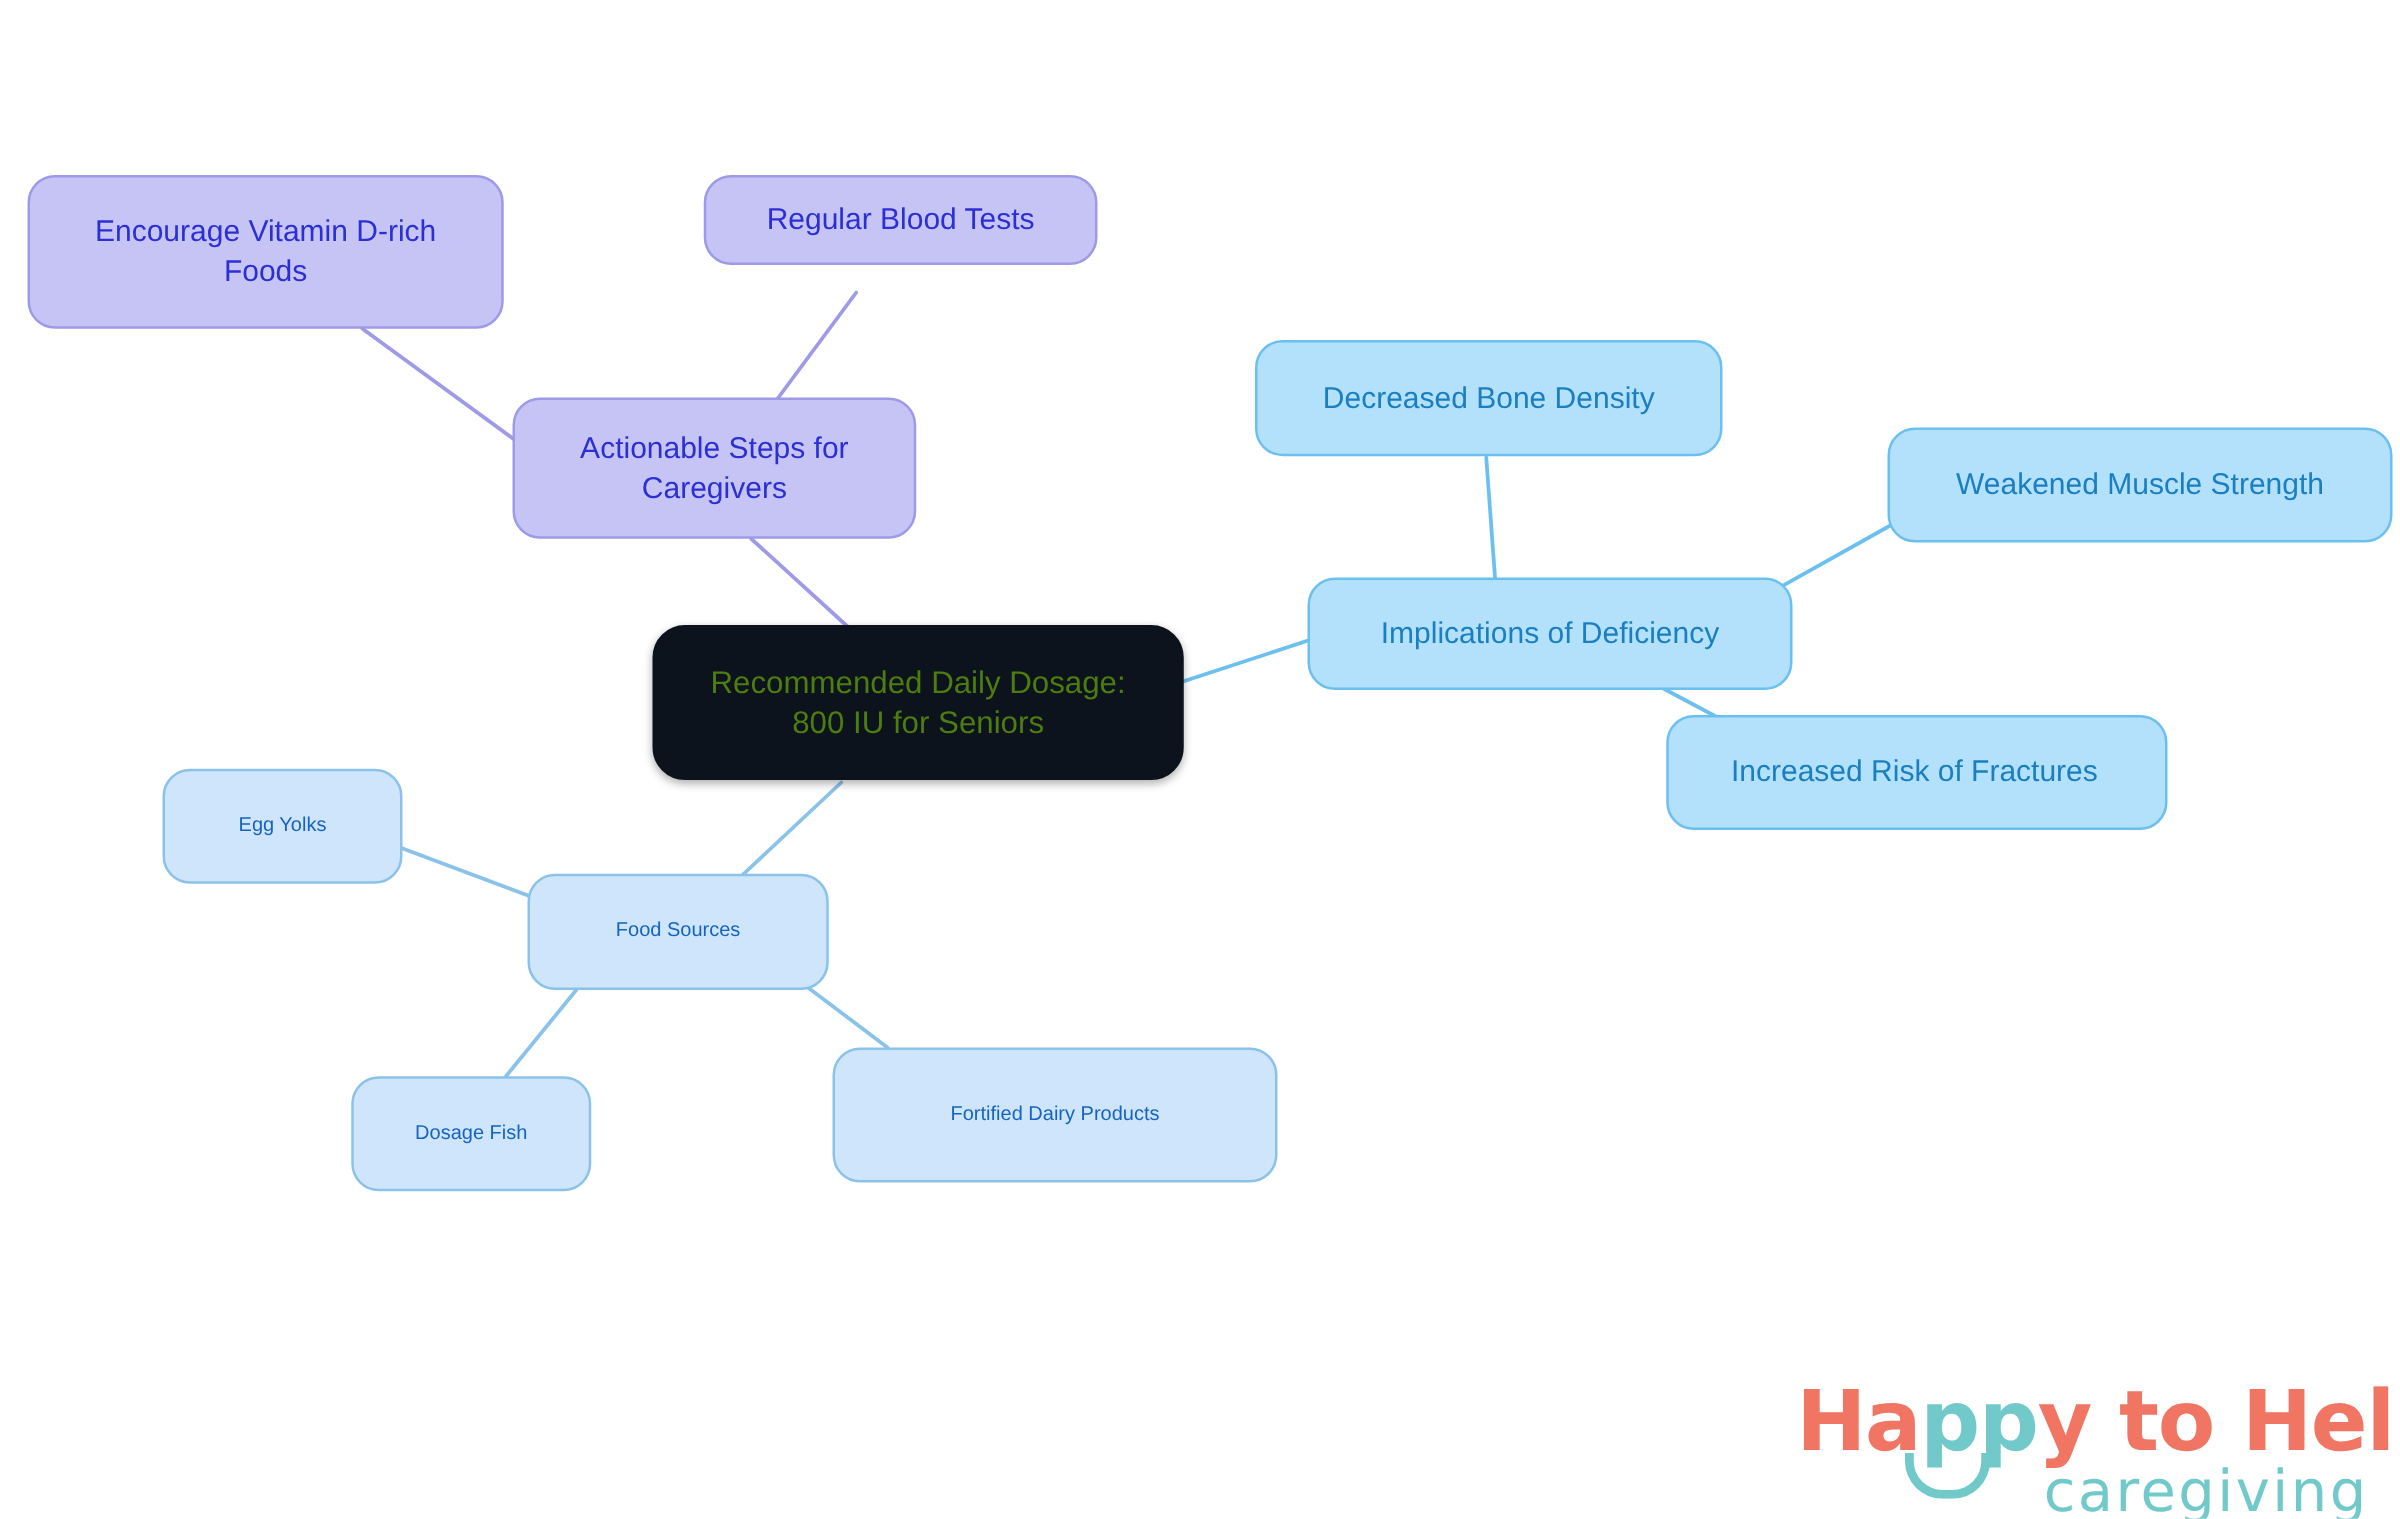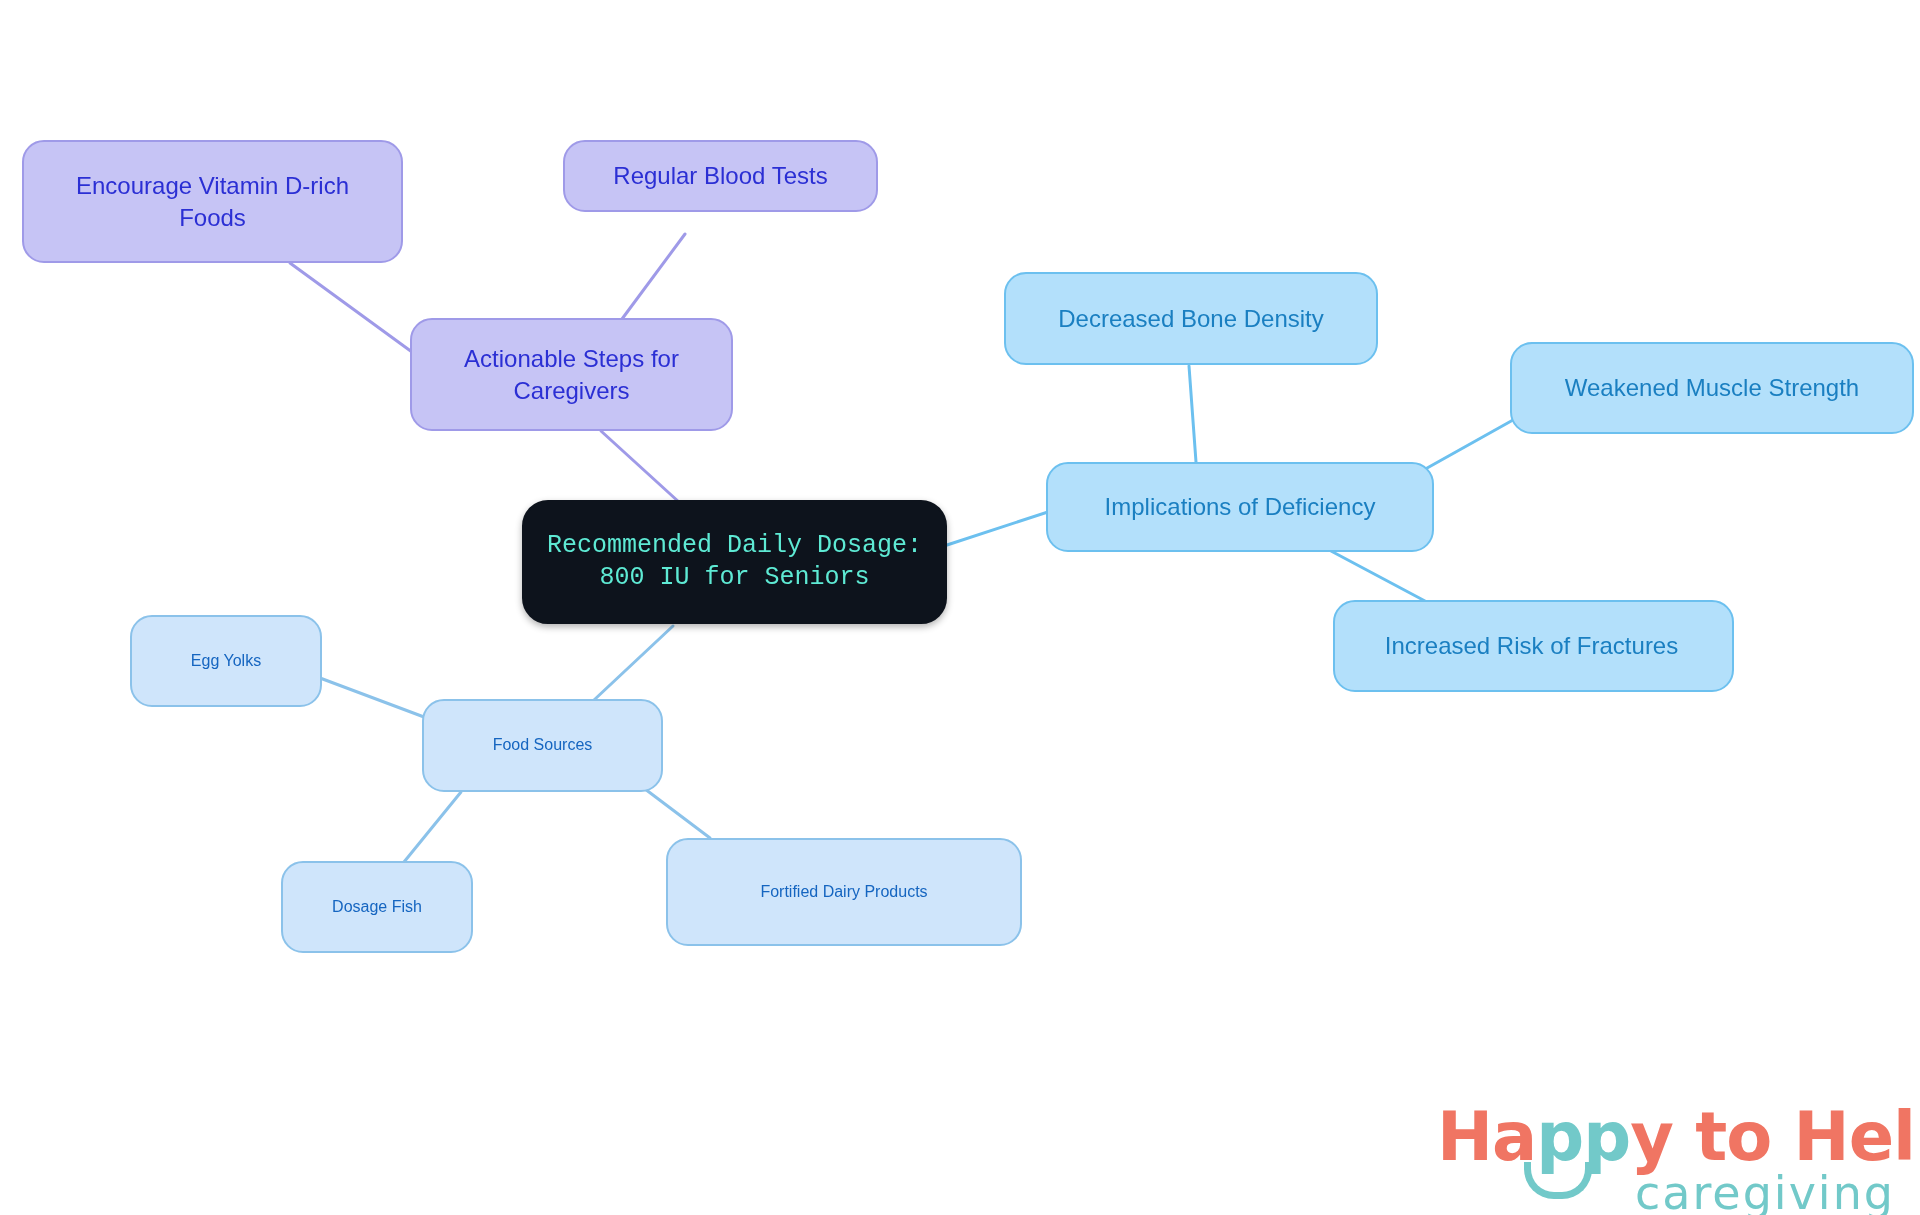--- a/index.html
+++ b/index.html
@@ -47,25 +47,24 @@
     border-style: solid;
     border-width: 2px;
     line-height: 1.3;
     padding: 4px 14px;
     white-space: pre-line;
   }
 
   .node-central {
     background: #0d131c;
     border-color: #0d131c;
-    color: #5eead4;
+    color: #4d7c0f;
     font-size: 25px;
     border-radius: 26px;
     box-shadow: 0 3px 7px rgba(0,0,0,0.30);
-    font-family: Liberation Mono, monospace;
   }
 
   .node-purple {
     background: #c6c4f5;
     border-color: #9f9ae8;
     color: #2b2fd4;
     font-size: 24px;
   }
 
   .node-blue {
@@ -148,21 +147,21 @@
       <div class="node node-central" style="left: 522px; top: 500px; width: 425px; height: 124px;"><span>Recommended Daily Dosage:
 800 IU for Seniors</span></div>
       <div class="node node-purple" style="left: 410px; top: 318px; width: 323px; height: 113px;"><span>Actionable Steps for
 Caregivers</span></div>
       <div class="node node-purple" style="left: 22px; top: 140px; width: 381px; height: 123px;"><span>Encourage Vitamin D-rich
 Foods</span></div>
       <div class="node node-purple" style="left: 563px; top: 140px; width: 315px; height: 72px;"><span>Regular Blood Tests</span></div>
       <div class="node node-blue" style="left: 1046px; top: 462px; width: 388px; height: 90px;"><span>Implications of Deficiency</span></div>
       <div class="node node-blue" style="left: 1004px; top: 272px; width: 374px; height: 93px;"><span>Decreased Bone Density</span></div>
       <div class="node node-blue" style="left: 1510px; top: 342px; width: 404px; height: 92px;"><span>Weakened Muscle Strength</span></div>
-      <div class="node node-blue" style="left: 1333px; top: 600px; width: 401px; height: 92px; padding-left: 10px;"><span>Increased Risk of Fractures</span></div>
+      <div class="node node-blue" style="left: 1333px; top: 572px; width: 401px; height: 92px; padding-left: 10px;"><span>Increased Risk of Fractures</span></div>
       <div class="node node-lightblue" style="left: 422px; top: 699px; width: 241px; height: 93px;"><span>Food Sources</span></div>
       <div class="node node-lightblue" style="left: 130px; top: 615px; width: 192px; height: 92px;"><span>Egg Yolks</span></div>
       <div class="node node-lightblue" style="left: 281px; top: 861px; width: 192px; height: 92px;"><span>Dosage Fish</span></div>
       <div class="node node-lightblue" style="left: 666px; top: 838px; width: 356px; height: 108px;"><span>Fortified Dairy Products</span></div>
     </div>
 
   <div id="brand-logo">
     <div class="logo-wordmark"><span>Ha</span><span class="logo-pp">pp</span><span>y to Help</span></div>
     <div class="logo-smile"></div>
     <div class="logo-sub">caregiving</div>

